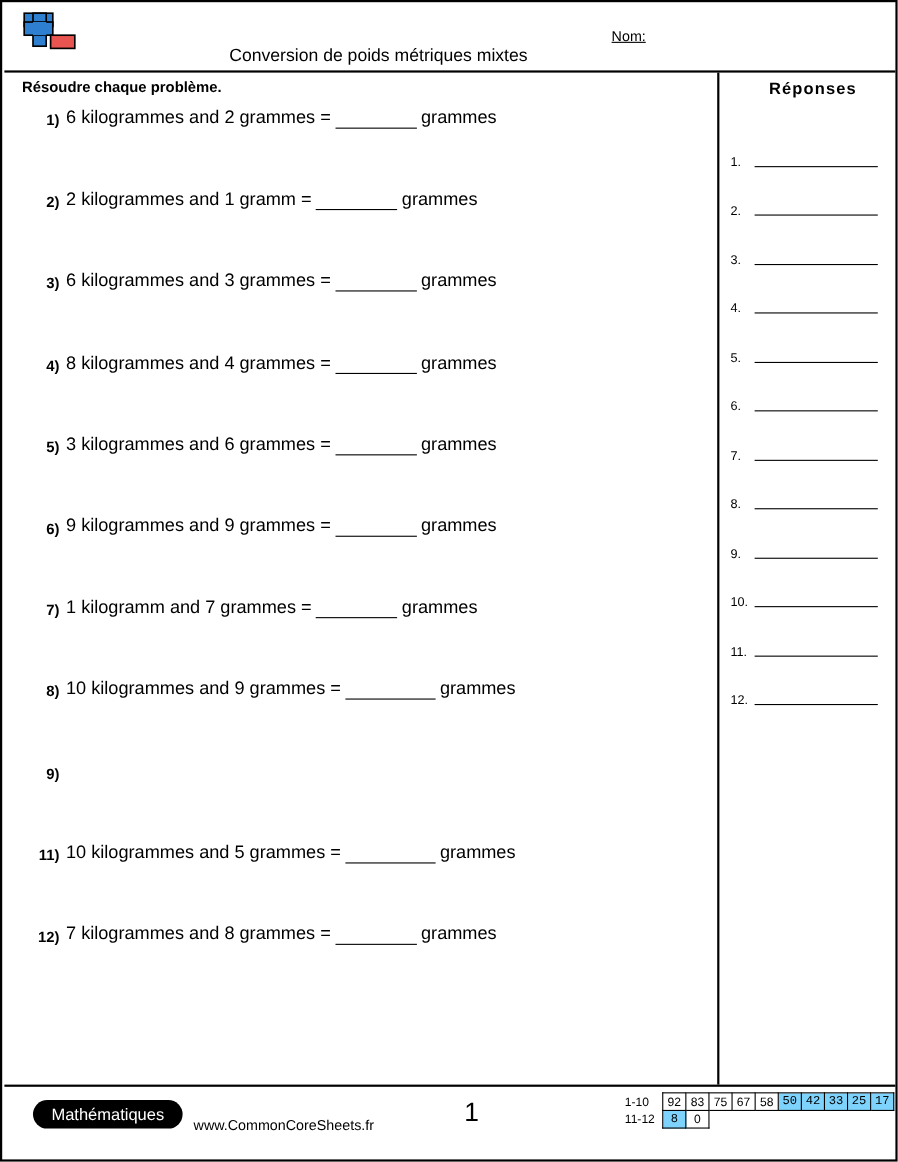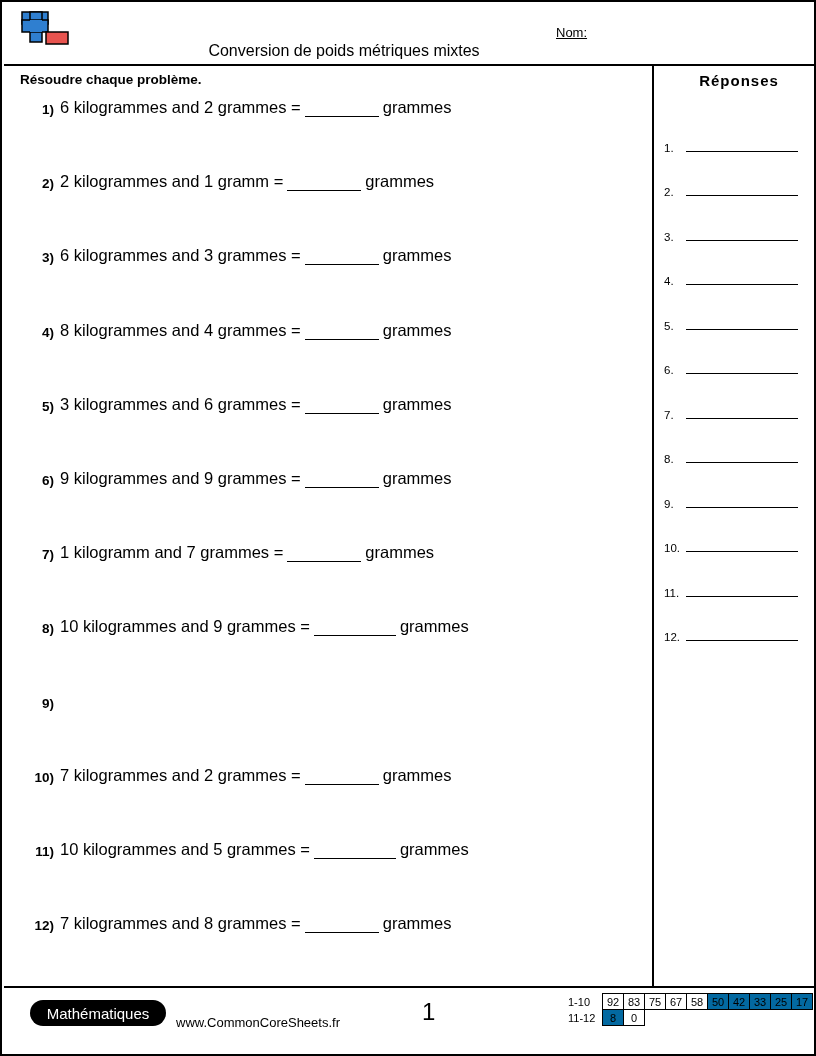--- a/index.html
+++ b/index.html
@@ -205,21 +205,22 @@
     font-size: 11px;
     padding: 0;
   }
   .score td.lbl {
     border: none;
     width: 34px;
     text-align: left;
     font-size: 11px;
   }
   .score td.hl {
-    background: #0369a1;
+    background: #7dd3fc;
+    font-family: Liberation Mono, monospace;
   }
 </style>
 </head>
 <body>
 
 <div class="page">
 
   <div class="header">
     <div class="logo">
       <svg width="66" height="48" viewBox="0 0 66 48">
@@ -277,24 +278,20 @@
 
     <div class="problem">
       <span class="num">8)</span>
       <span class="text"><span>10 kilogrammes and 9 grammes =</span><span class="blank w2"></span><span>grammes</span></span>
     </div>
 
     <div class="problem">
       <span class="num">9)</span>
     </div>
 
-    <div class="problem">
-      <span class="num">10)</span>
-      <span class="text"><span>7 kilogrammes and 2 grammes =</span><span class="blank w1"></span><span>grammes</span></span>
-    </div>
 
     <div class="problem">
       <span class="num">11)</span>
       <span class="text"><span>10 kilogrammes and 5 grammes =</span><span class="blank w2"></span><span>grammes</span></span>
     </div>
 
     <div class="problem">
       <span class="num">12)</span>
       <span class="text"><span>7 kilogrammes and 8 grammes =</span><span class="blank w1"></span><span>grammes</span></span>
     </div>

